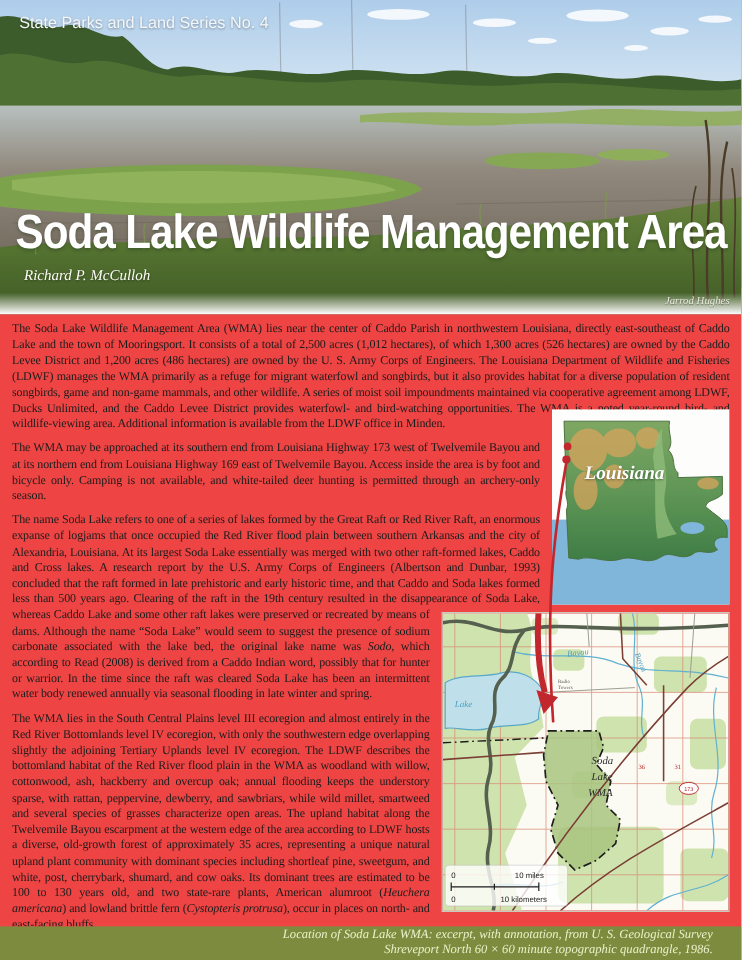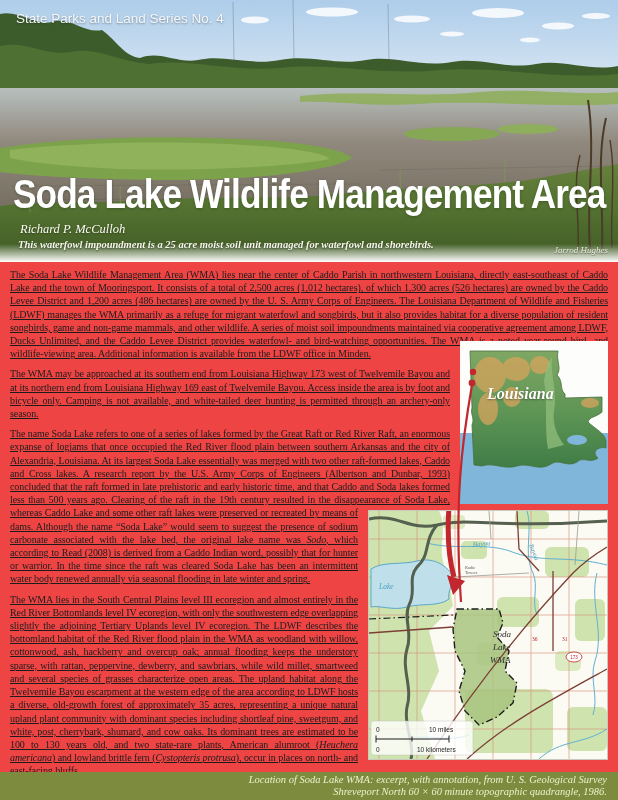--- a/index.html
+++ b/index.html
@@ -19,35 +19,35 @@
   .byline{position:absolute;left:20px;top:222px;color:#fdfdf6;font-style:italic;font-weight:normal;
           font-size:12.5px;text-shadow:0 1px 2px rgba(0,0,0,.4);}
   .photo-cap{position:absolute;left:18px;top:239px;color:#f6f6ea;font-style:italic;font-weight:bold;
           font-size:10.5px;text-shadow:0 1px 2px rgba(0,0,0,.45);}
   .photo-credit{position:absolute;right:10px;top:245px;color:#e9ecdc;font-style:italic;
           font-size:9px;text-shadow:0 1px 1px rgba(0,0,0,.4);}
 
   
   .content{position:relative;height:510px;overflow:hidden;padding:6px 10px 0 10px;box-sizing:border-box;}
   .content p{margin:0 0 7px 0;font-size:10px;line-height:13.2px;text-align:justify;
-             color:#1c1c1c;letter-spacing:-0.1px;text-decoration:underline;}
+             color:#1c1c1c;letter-spacing:-0.1px;}
   .ital{font-style:italic;}
 
   .inset-float{float:right;clear:right;width:148px;height:163px;margin:-26px 0 6px 10px;
                position:relative;font-weight:bold;}
   .topo-float{float:right;clear:right;width:240px;height:250px;margin:0 0 0 10px;
               position:relative;border:1px solid #c9c9bd;box-sizing:border-box;overflow:hidden;}
 
   .connector{position:absolute;left:440px;top:372px;width:52px;height:238px;
              pointer-events:none;z-index:4;}
 
   
   .footerbar{position:absolute;left:0;right:0;bottom:0;height:28px;background:#7d8b3f;
              display:flex;flex-direction:column;justify-content:center;align-items:flex-end;
-             padding-right:11px;box-sizing:border-box;}
+             padding-right:24px;box-sizing:border-box;}
   .footerbar div{color:#ecf1c9;font-style:italic;font-size:10.5px;line-height:12.5px;}
 </style>
 </head>
 <body>
 
 <div class="page">
 
   <div class="photo">
     <svg width="618" height="262" viewBox="0 0 618 262">
       <defs>
@@ -122,21 +122,20 @@
         <path d="M612,248 C610,210 616,175 610,140" stroke-width="1.4"></path>
       </g>
       <rect x="0" y="244" width="618" height="18" fill="url(#fade)"></rect>
     </svg>
 
     <div class="masthead">
       <div>State Parks and Land Series No. 4</div>
     </div>
     <h1 class="title">Soda Lake Wildlife Management Area</h1>
     <div class="byline">Richard P. McCulloh</div>
-    <div class="photo-cap">This waterfowl impoundment is a 25 acre moist soil unit managed for waterfowl and shorebirds.</div>
     <div class="photo-credit">Jarrod Hughes</div>
   </div>
 
   <div class="content">
 
     <p>The Soda Lake Wildlife Management Area (WMA) lies near the center of Caddo Parish in northwestern Louisiana, directly east-southeast of Caddo Lake and the town of Mooringsport. It consists of a total of 2,500 acres (1,012 hectares), of which 1,300 acres (526 hectares) are owned by the Caddo Levee District and 1,200 acres (486 hectares) are owned by the U. S. Army Corps of Engineers. The Louisiana Department of Wildlife and Fisheries (LDWF) manages the WMA primarily as a refuge for migrant waterfowl and songbirds, but it also provides habitat for a diverse population of resident songbirds, game and non-game mammals, and other wildlife. A series of moist soil impoundments maintained via cooperative agreement among LDWF, Ducks Unlimited, and the Caddo Levee District provides waterfowl- and bird-watching opportunities. The WMA is a noted year-round bird- and wildlife-viewing area. Additional information is available from the LDWF office in Minden.</p>
 
     <div class="inset-float">
       <svg width="148" height="163" viewBox="0 0 148 163">
         <defs>

